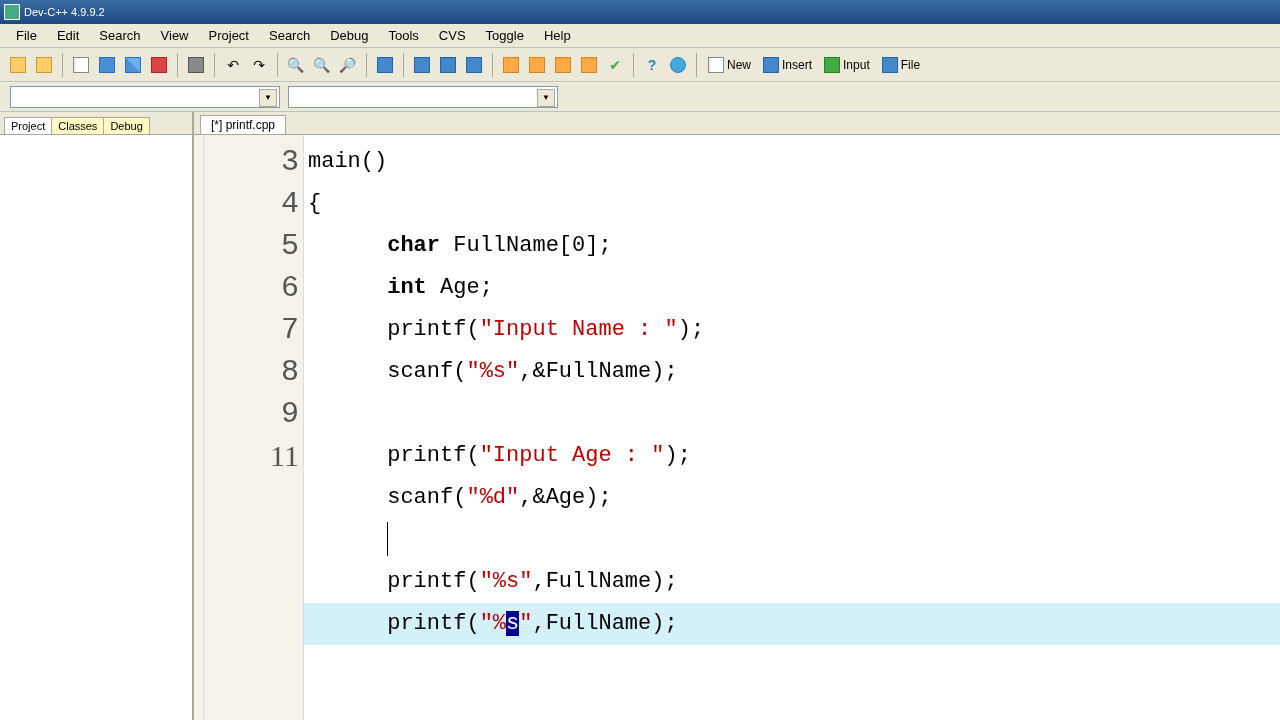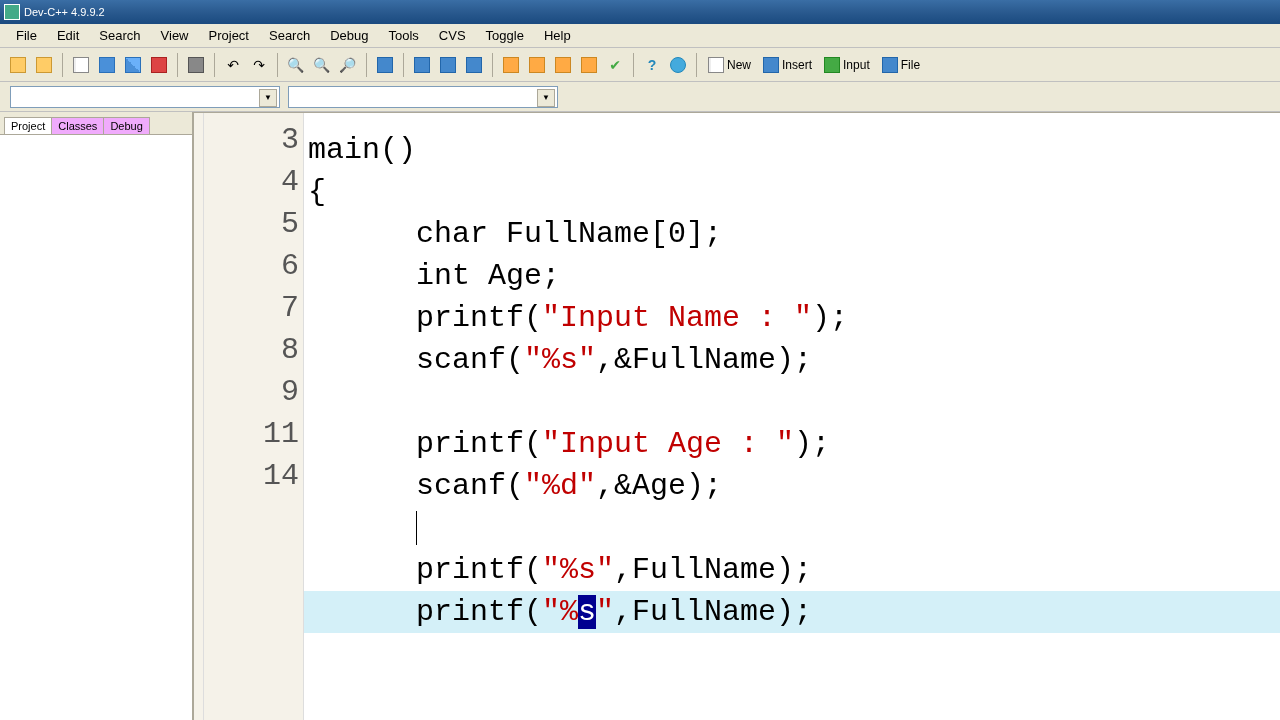--- a/index.html
+++ b/index.html
@@ -113,21 +113,21 @@
   .side-tabs {
     height: 22px;
     background: #ece9d8;
     display: flex;
     align-items: flex-end;
     padding-left: 4px;
   }
   .side-tab {
     border: 1px solid #aca899;
     border-bottom: none;
-    background: #f0abfc;
+    background: #fef9c3;
     padding: 2px 6px;
     font-size: 11px;
     margin-right: -1px;
     cursor: default;
   }
   .side-tab.active { background: #fff; position: relative; z-index: 1; }
   .side-body { flex: 1; background: #fff; border-top: 1px solid #aca899; }
   .editor-area {
     flex: 1;
     display: flex;
@@ -169,30 +169,30 @@
     color: #555;
     text-align: right;
     padding-right: 4px;
     padding-top: 6px;
     line-height: 42px;
     border-right: 1px solid #ddd;
   }
   .code {
     flex: 1;
     font-family: "Courier New", monospace;
-    font-size: 30px;
+    font-size: 22px;
     color: #000;
-    padding-top: 16px;
+    padding-top: 6px;
     line-height: 42px;
     white-space: pre;
     position: relative;
   }
   .code .line { padding-left: 4px; height: 42px; }
   .code .hl { background: #d4f0f8; }
-  .kw { font-weight: normal; color: #000; }
+  .kw { font-weight: bold; color: #000; }
   .str { color: #c00000; }
   .sel {
     background: #000090;
     color: #fff;
   }
   .cursor-caret {
     display: inline-block;
     width: 1px;
     height: 34px;
     background: #000;
@@ -337,29 +337,31 @@
 <div class="main">
   <div class="sidebar">
     <div class="side-tabs">
       <div class="side-tab active">Project</div>
       <div class="side-tab">Classes</div>
       <div class="side-tab">Debug</div>
     </div>
     <div class="side-body"></div>
   </div>
   <div class="editor-area">
+    <div class="file-tabs">
+      <div class="file-tab">[*] printf.cpp</div>
+    </div>
     <div class="editor">
       <div class="left-margin"></div>
       <div class="gutter" id="gutter">
           <div style="height: 42px;">3</div>
           <div style="height: 42px;">4</div>
           <div style="height: 42px;">5</div>
           <div style="height: 42px;">6</div>
           <div style="height: 42px;">7</div>
           <div style="height: 42px;">8</div>
           <div style="height: 42px;">9</div>
-          <div style="height: 42px;">11</div>
-          <div style="height: 42px;">14</div>
+          <div style="height: 42px; font-family: Liberation Serif, serif;">11</div>
         </div>
       <div class="code" id="code"><div class="line"><span>main()</span></div><div class="line"><span>{</span></div><div class="line"><span>      </span><span class="kw">char</span><span> FullName[0];</span></div><div class="line"><span>      </span><span class="kw">int</span><span> Age;</span></div><div class="line"><span>      printf(</span><span class="str">"Input Name : "</span><span>);</span></div><div class="line"><span>      scanf(</span><span class="str">"%s"</span><span>,&amp;FullName);</span></div><div class="line"></div><div class="line"><span>      printf(</span><span class="str">"Input Age : "</span><span>);</span></div><div class="line"><span>      scanf(</span><span class="str">"%d"</span><span>,&amp;Age);</span></div><div class="line"><span>      </span><span class="cursor-caret"></span></div><div class="line"><span>      printf(</span><span class="str">"%s"</span><span>,FullName);</span></div><div class="line hl"><span>      printf(</span><span class="str">"%</span><span class="sel">s</span><span class="str">"</span><span>,FullName);</span></div><div class="line"></div></div>
     </div>
   </div>
 </div>
 
 </body></html>

